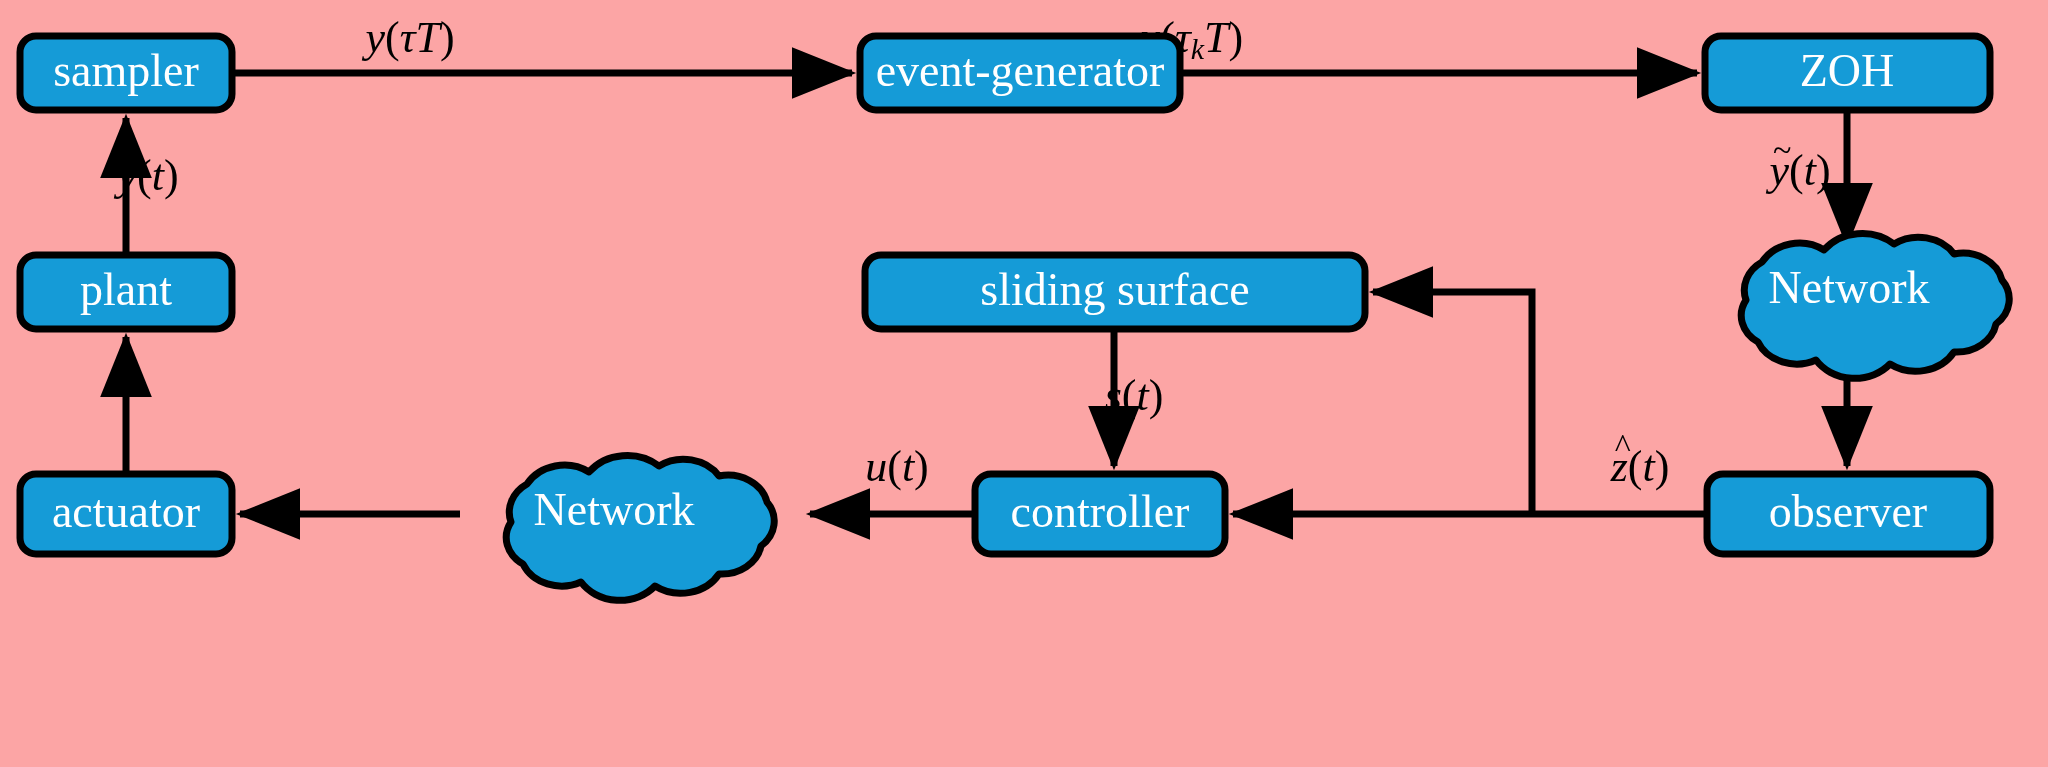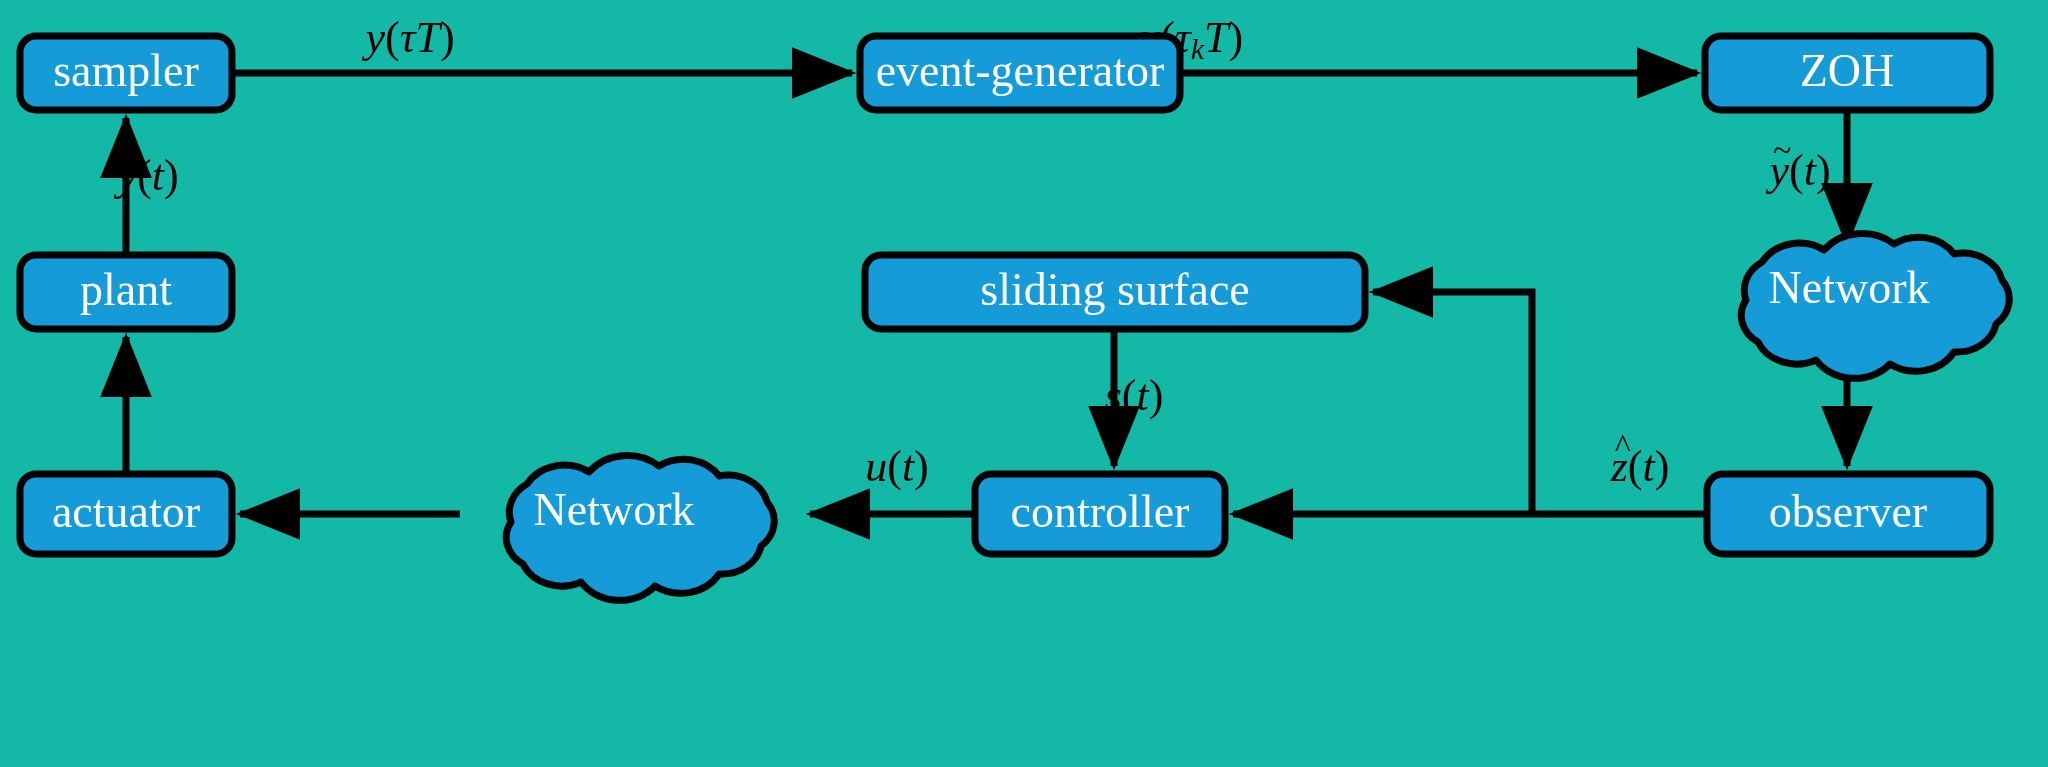--- a/index.html
+++ b/index.html
@@ -4,21 +4,21 @@
 <style>
   html, body {
     margin: 0;
     padding: 0;
     background: #ffffff;
   }
   #root {
     position: relative;
     width: 2048px;
     height: 767px;
-    background: #14b8a6;
+    background: #fca5a5;
     overflow: hidden;
     font-family: "Liberation Serif", "DejaVu Serif", serif;
   }
   svg#diagram {
     position: absolute;
     left: 0;
     top: 0;
     width: 2048px;
     height: 767px;
     display: block;

